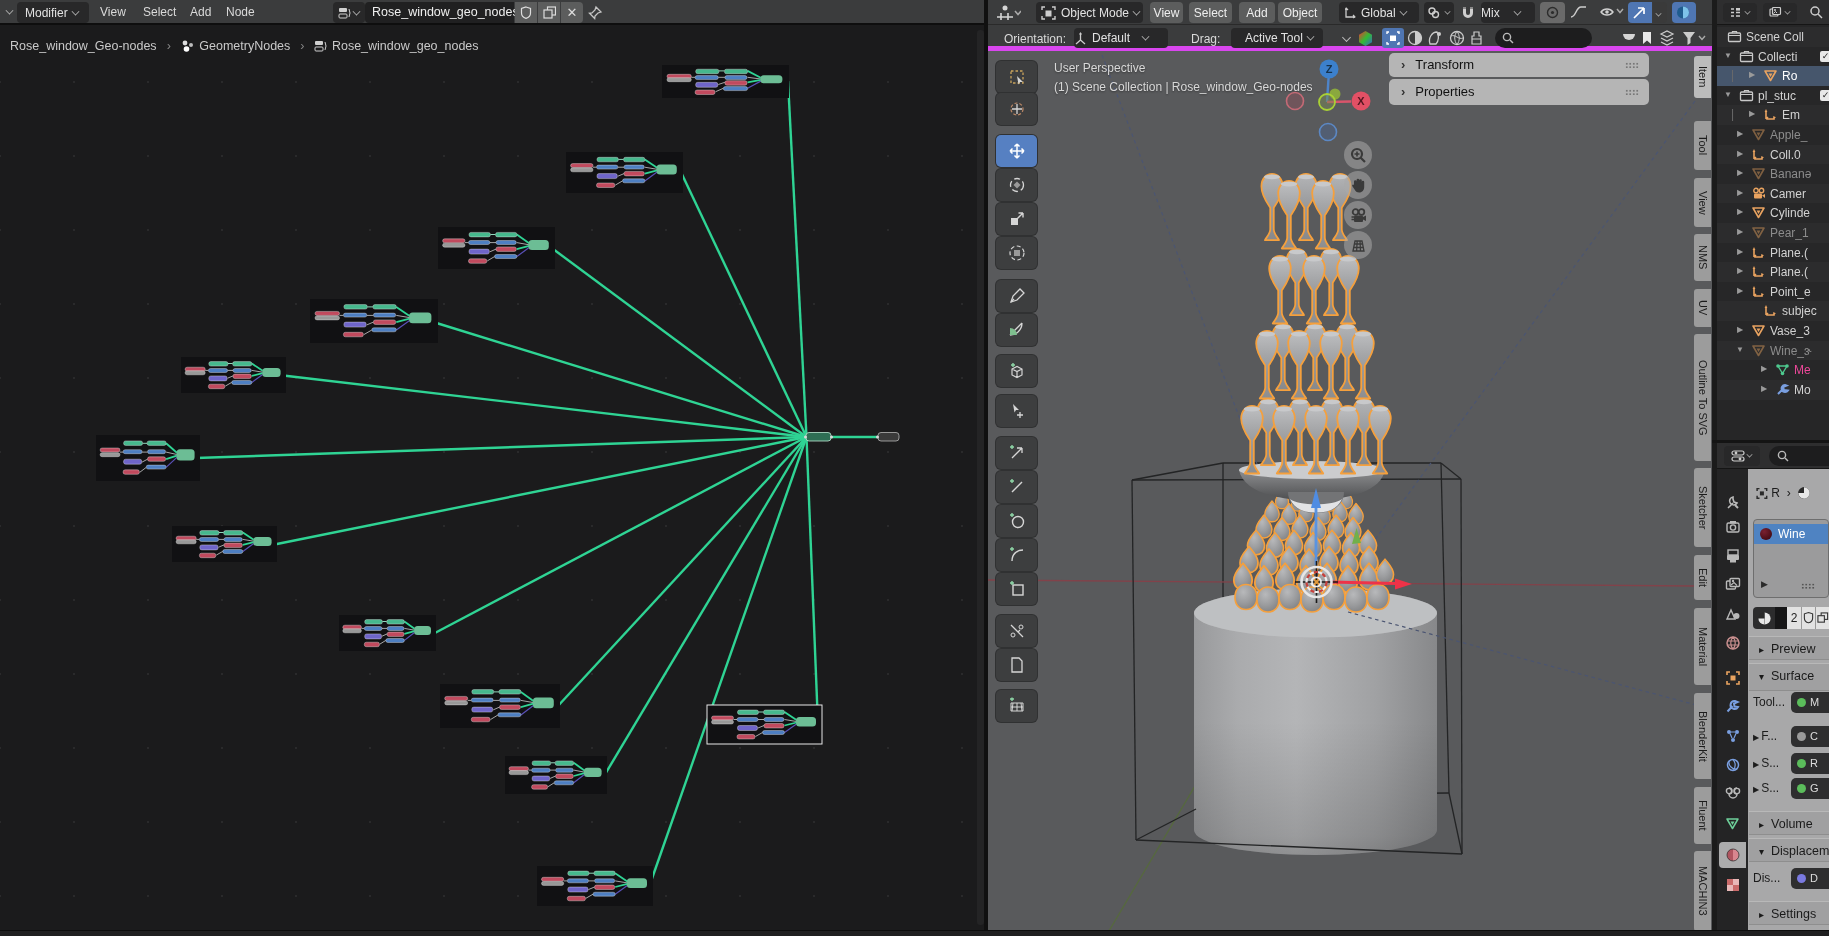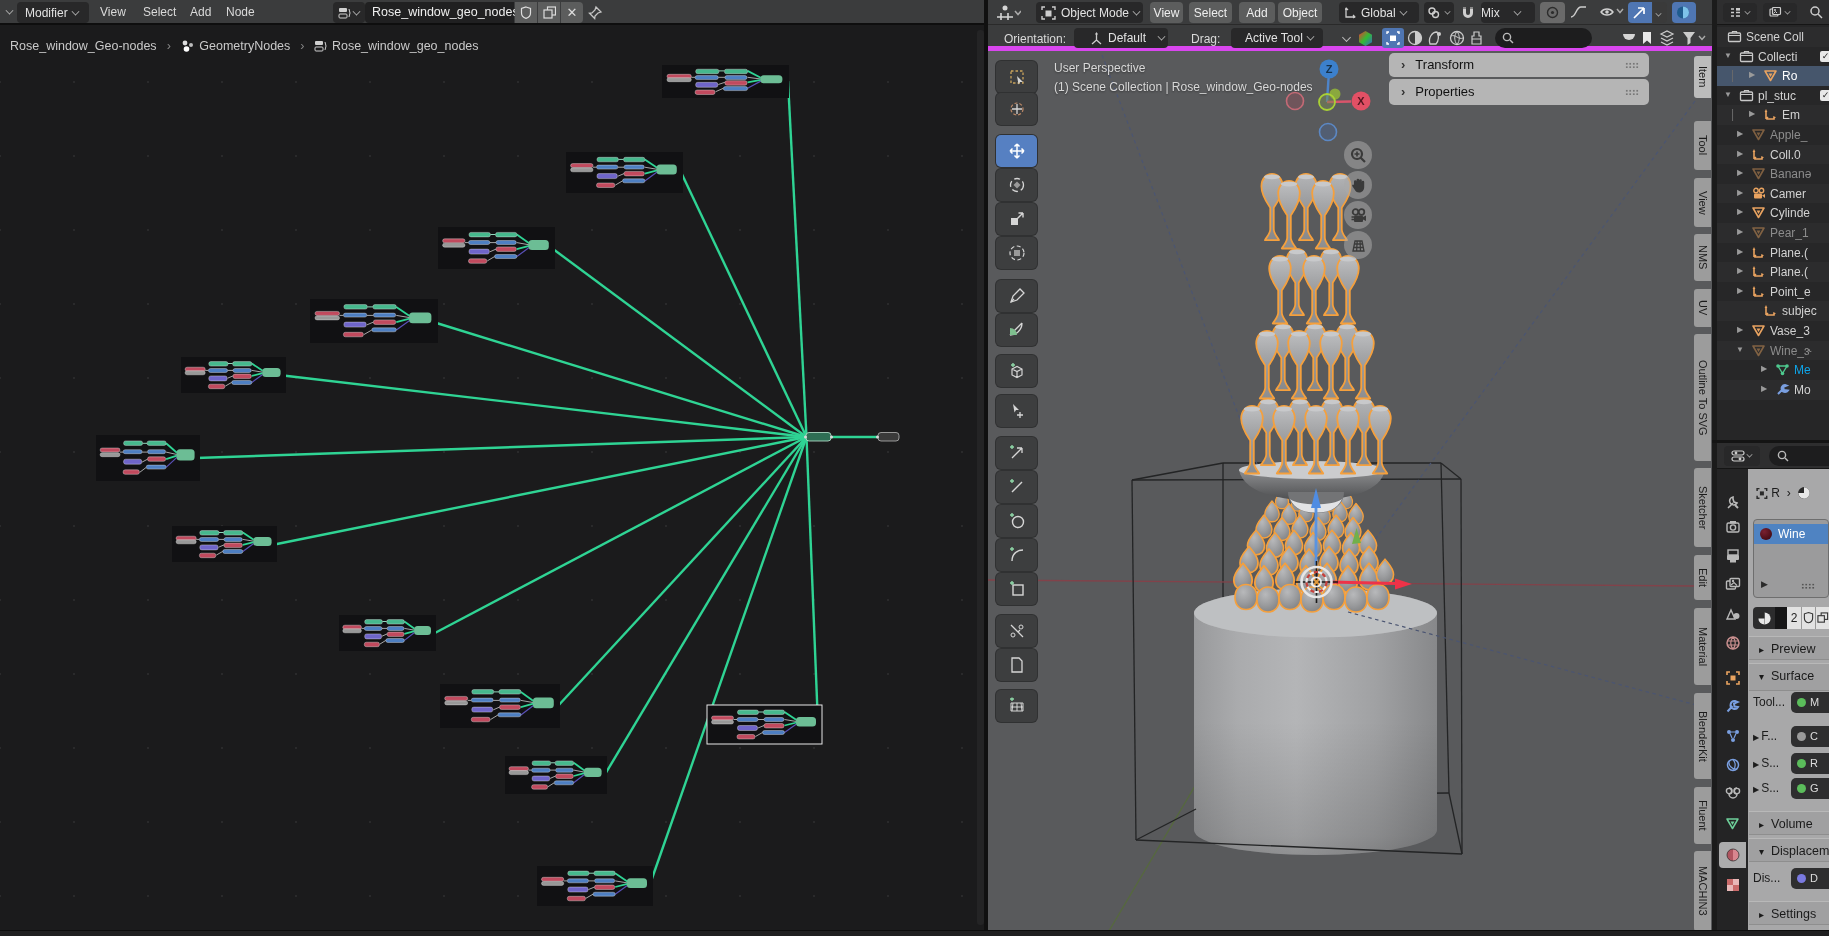--- a/index.html
+++ b/index.html
@@ -552,21 +552,21 @@
             <path d="M2,13 L12,3 M12,3 L12,9 M12,3 L6,3" stroke="#fff" fill="none" stroke-width="1.7"></path>
           </svg></span>
         <span class="abs" style="left:666px;top:2px;width:14px;height:21px;background:#3a3a3a;border-radius:0 4px 4px 0"><span class="chev" style="margin:8px 0 0 2px;transform:rotate(45deg) scale(0.6)"></span></span>
         <span class="abs" style="left:685px;top:2px;width:24px;height:21px;background:#4f76b3;border-radius:4px"><svg width="17" height="17" viewBox="0 0 17 17" style="margin:2px 0 0 3px">
             <circle cx="8" cy="8.5" r="6" fill="#1f5c8e"></circle>
             <path d="M8,2.5 a6,6 0 0 1 0,12 Z" fill="#7ec3ea"></path>
           </svg></span>
       </div>
       <div class="abs hdr" style="left:0;top:25px;width:728px;height:26px;border-bottom:5px solid #d946ef">
         <span class="abs" style="left:17px;top:7px;font-size:12px">Orientation:</span>
-        <span class="dd" style="position:absolute;left:87px;top:3px;width:94px;height:20px;padding-left:16px;font-size:12px"><svg width="13" height="13" viewBox="0 0 13 13" style="margin-right:5px">
+        <span class="dd" style="position:absolute;left:87px;top:3px;width:94px;height:20px;padding-left:0;font-size:12px"><svg width="13" height="13" viewBox="0 0 13 13" style="margin-right:5px">
             <path d="M6.5,1 L6.5,8 M6.5,8 L2,12 M6.5,8 L11,12" stroke="#ccc" stroke-width="1.3" fill="none"></path>
             <path d="M5,2.5 L6.5,0 L8,2.5 Z" fill="#ccc"></path>
           </svg>Default<span class="chev" style="margin-left:12px"></span></span>
         <span class="abs" style="left:204px;top:7px;font-size:12px">Drag:</span>
         <span class="dd" style="position:absolute;left:244px;top:3px;width:92px;height:20px;padding-left:14px;font-size:12px">Active Tool<span class="chev"></span></span>
         <span class="chev" style="position:absolute;left:352px;top:12px;transform:rotate(45deg) scale(0.9)"></span>
         <span class="abs" style="left:370px;top:5px"><svg width="17" height="17" viewBox="0 0 17 17">
             <defs>
               <linearGradient id="cwa" x1="0" y1="0" x2="1" y2="1">
                 <stop offset="0" stop-color="#e33"></stop>
@@ -883,21 +883,21 @@
         <span class="abs" style="left:53px;top:2.5px;color:#8c8c8c">Wine_ɝ</span>
       </div>
       <div class="abs" style="left:0;top:360px;width:112px;height:20px;background:#272728">
         <span class="abs" style="left:44px;top:4px;font-size:8px;color:#9a9a9a">▶</span>
         <span class="abs" style="left:58px;top:3px"><svg width="15" height="13" viewBox="0 0 15 13">
             <path d="M3,3 L12,3 L7.5,10.5 Z" fill="none" stroke="#4ec98e" stroke-width="1.4" stroke-linejoin="round"></path>
             <circle cx="3" cy="3" r="1.8" fill="#4ec98e"></circle>
             <circle cx="12" cy="3" r="1.8" fill="#4ec98e"></circle>
             <circle cx="7.5" cy="10.5" r="1.8" fill="#4ec98e"></circle>
           </svg></span>
-        <span class="abs" style="left:77px;top:2.5px;color:#0ea5e9">Me</span>
+        <span class="abs" style="left:77px;top:2.5px;color:#ec4899">Me</span>
       </div>
       <div class="abs" style="left:0;top:380px;width:112px;height:20px;background:#2c2c2d">
         <span class="abs" style="left:44px;top:4px;font-size:8px;color:#9a9a9a">▶</span>
         <span class="abs" style="left:58px;top:3px"><svg width="15" height="13" viewBox="0 0 15 13">
             <path d="M10,2 a3.5,3.5 0 1 0 3,5.5 L9,7 L8,4 L11.5,2.5 Z M8,6 L3,11" stroke="#7a9fe0" stroke-width="2" fill="none"></path>
           </svg></span>
         <span class="abs" style="left:77px;top:2.5px;color:#d2d2d2">Mo</span>
       </div>
     </div>
     <div class="abs" style="left:1717px;top:443px;width:112px;height:487px;background:#29292a;overflow:hidden">

